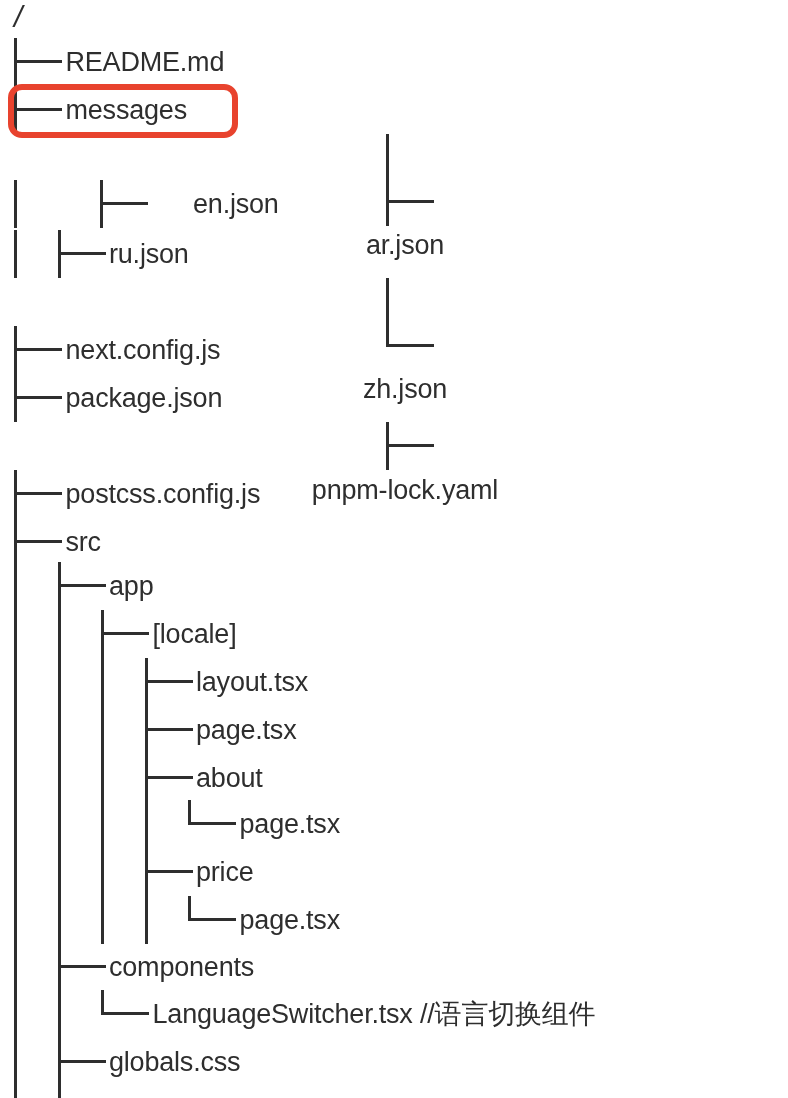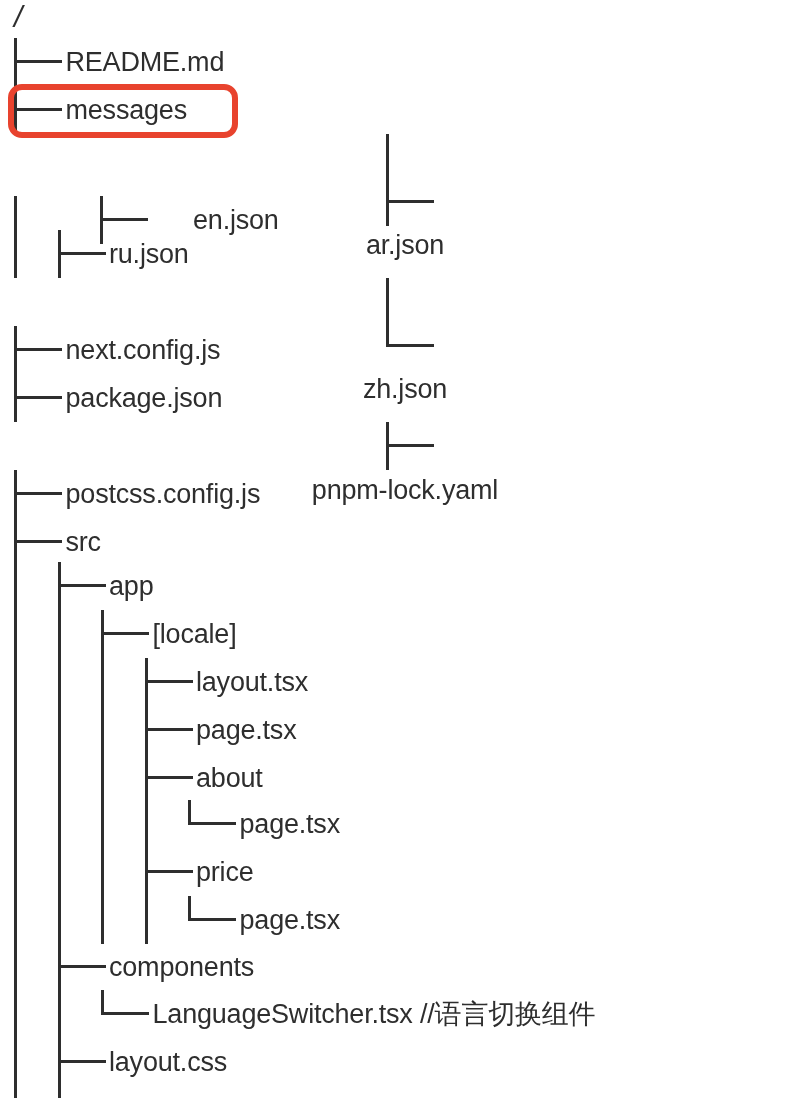--- a/index.html
+++ b/index.html
@@ -150,21 +150,21 @@
       </div>
       <div class="tree-row" style="top: 86px;">
         <span class="cell tee"></span>
         <span class="node-label">messages</span>
       </div>
       <div class="tree-row" style="top: 134px; flex-direction: column;">
         <span class="cell pipe"></span>
         <span class="cell tee"></span>
         <span class="node-label">ar.json</span>
       </div>
-      <div class="tree-row" style="top: 196px; gap: 42px;">
+      <div class="tree-row" style="top: 180px; gap: 42px;">
         <span class="cell pipe"></span>
         <span class="cell tee"></span>
         <span class="node-label">en.json</span>
       </div>
       <div class="tree-row" style="top: 230px;">
         <span class="cell pipe"></span>
         <span class="cell tee"></span>
         <span class="node-label">ru.json</span>
       </div>
       <div class="tree-row" style="top: 278px; flex-direction: column;">
@@ -254,21 +254,21 @@
       </div>
       <div class="tree-row" style="top: 990px;">
         <span class="cell pipe"></span>
         <span class="cell pipe"></span>
         <span class="cell elbow"></span>
         <span class="node-label">LanguageSwitcher.tsx //语言切换组件</span>
       </div>
       <div class="tree-row" style="top: 1038px;">
         <span class="cell pipe"></span>
         <span class="cell tee"></span>
-        <span class="node-label">layout.css</span>
+        <span class="node-label">globals.css</span>
       </div>
       <div class="tree-row" style="top: 1086px;">
         <span class="cell pipe"></span>
         <span class="cell pipe"></span>
         <span class="node-label"></span>
       </div>
     </div>
 
   <div id="highlight-box" style="left: 8px; top: 84px; width: 230px; height: 54px; border-color: rgb(232, 67, 46);"></div>
 

